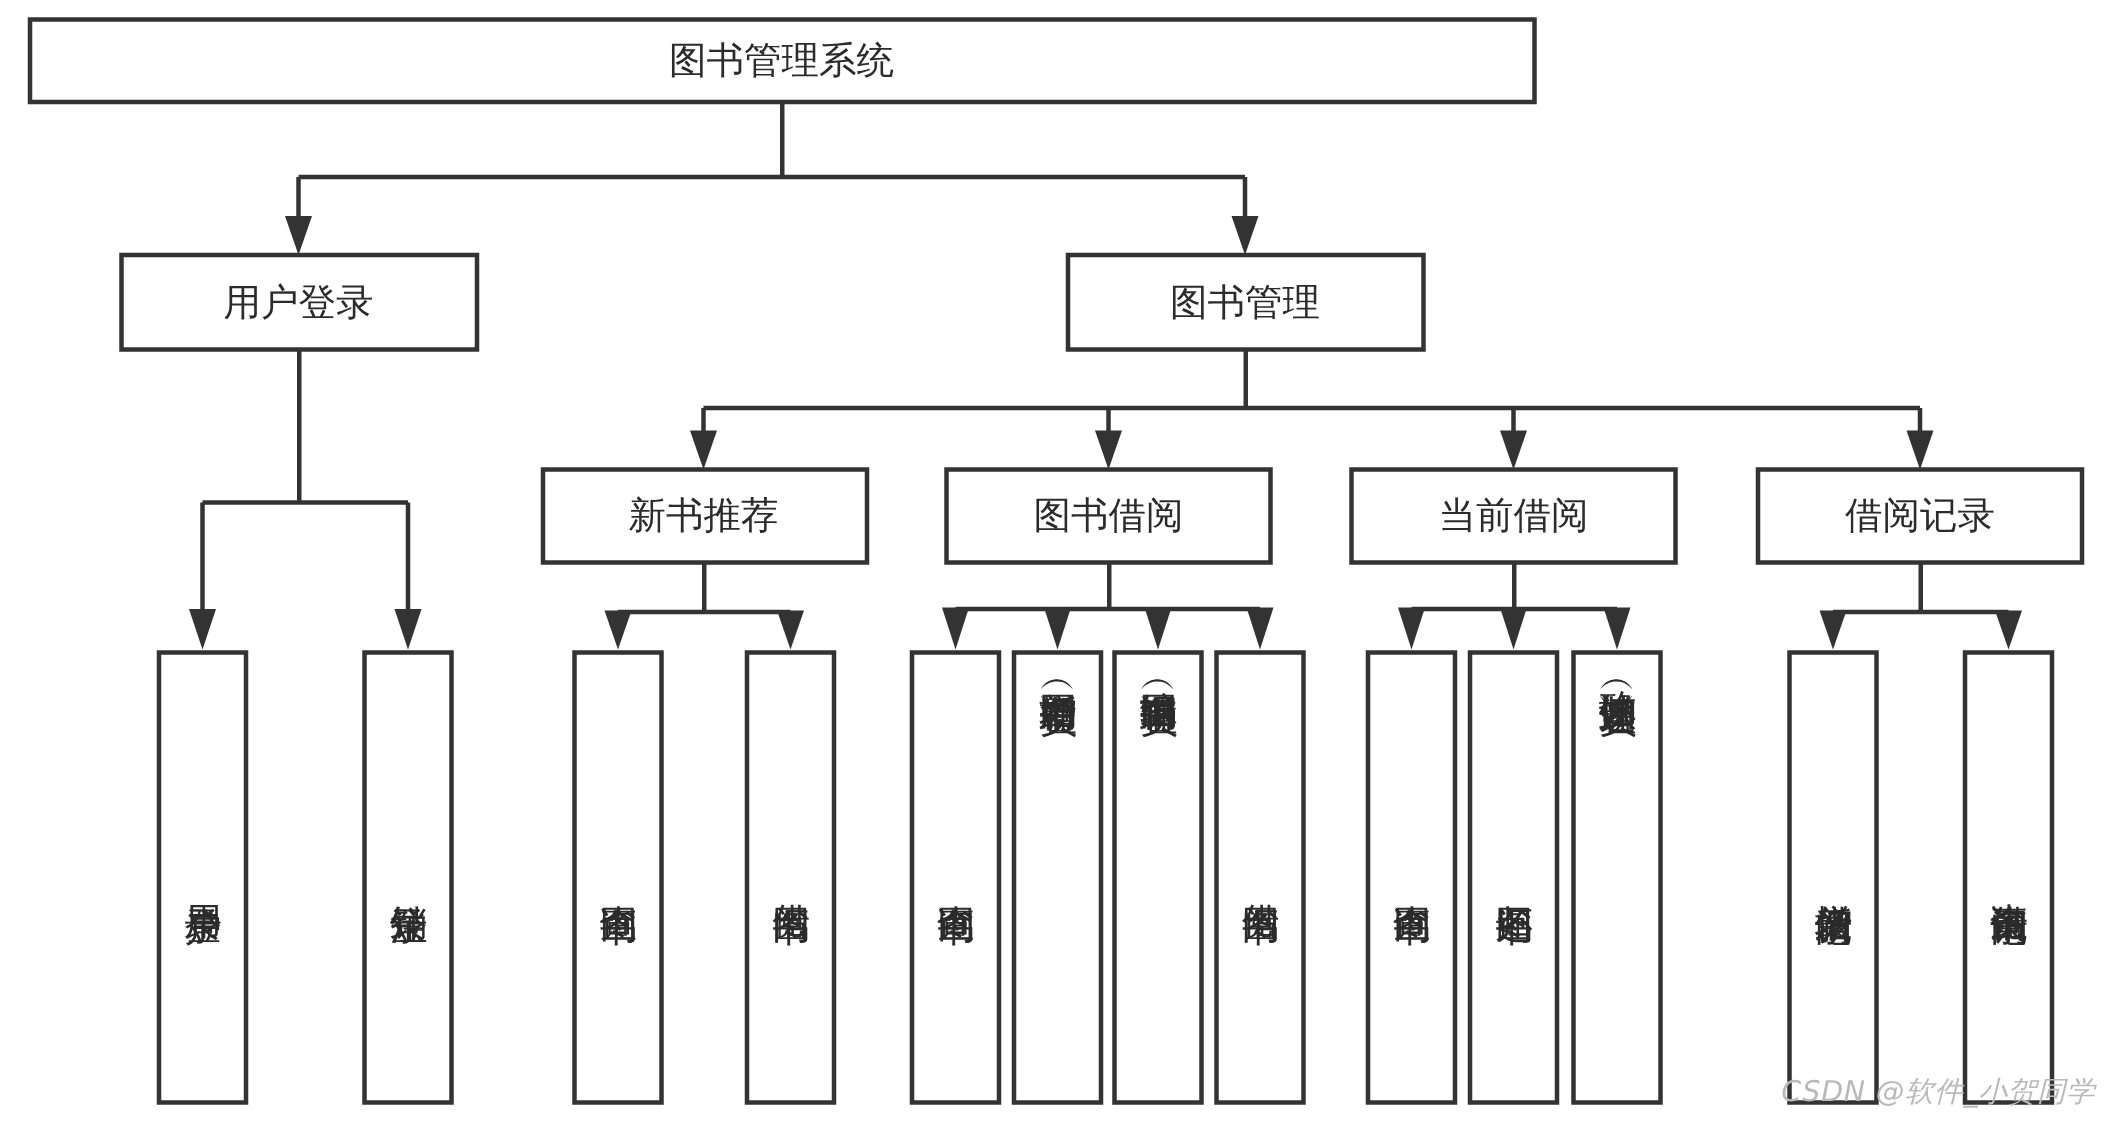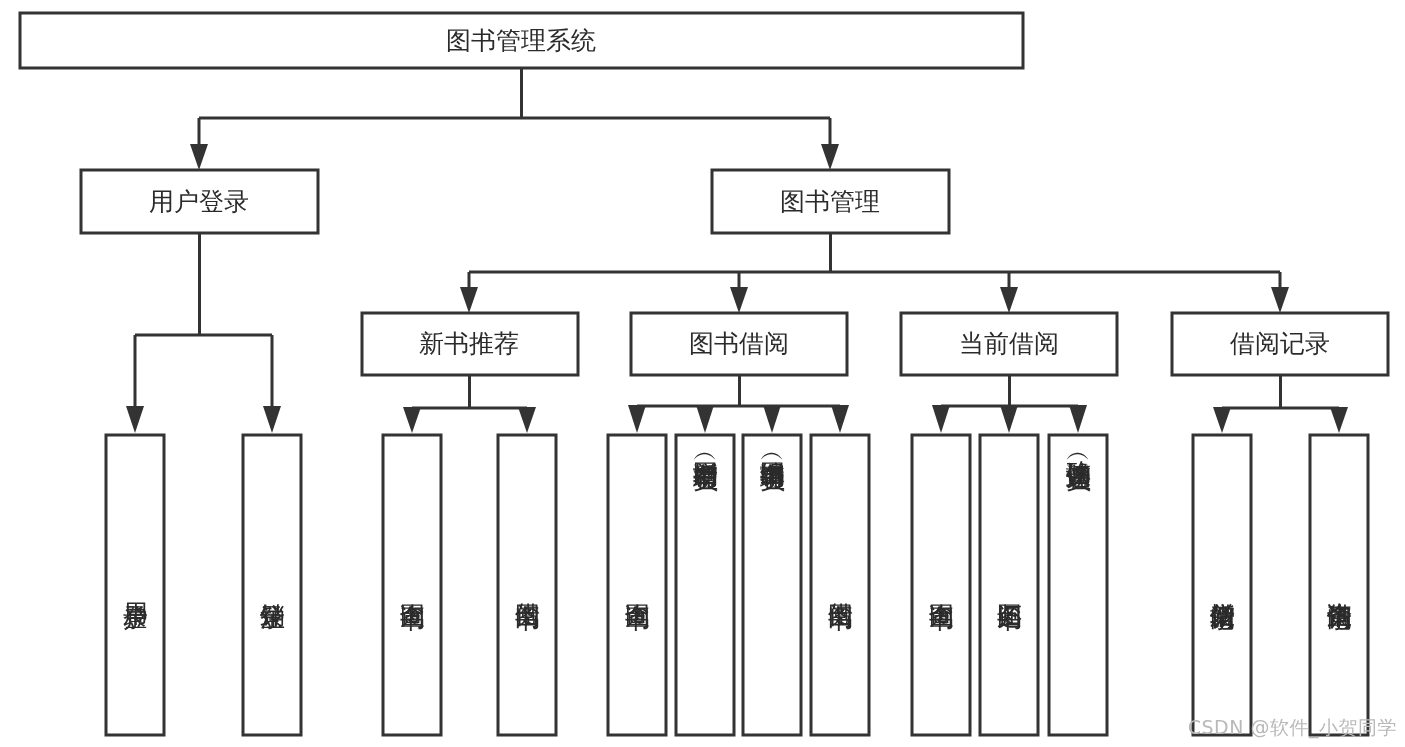--- a/index.html
+++ b/index.html
@@ -69,20 +69,21 @@
   }
   .watermark {
     position: absolute;
     right: 8px;
     bottom: 6px;
     font-family: "DejaVu Sans", "Liberation Sans", sans-serif;
     font-size: 19px;
     color: #b9b9b9;
     letter-spacing: 0.5px;
     white-space: nowrap;
+    font-style: italic;
   }
 </style>
 </head>
 <body>
 
 <div id="diagram-root">
 
   <svg id="diagram-svg" viewBox="0 0 1405 747">
 
     <g>

